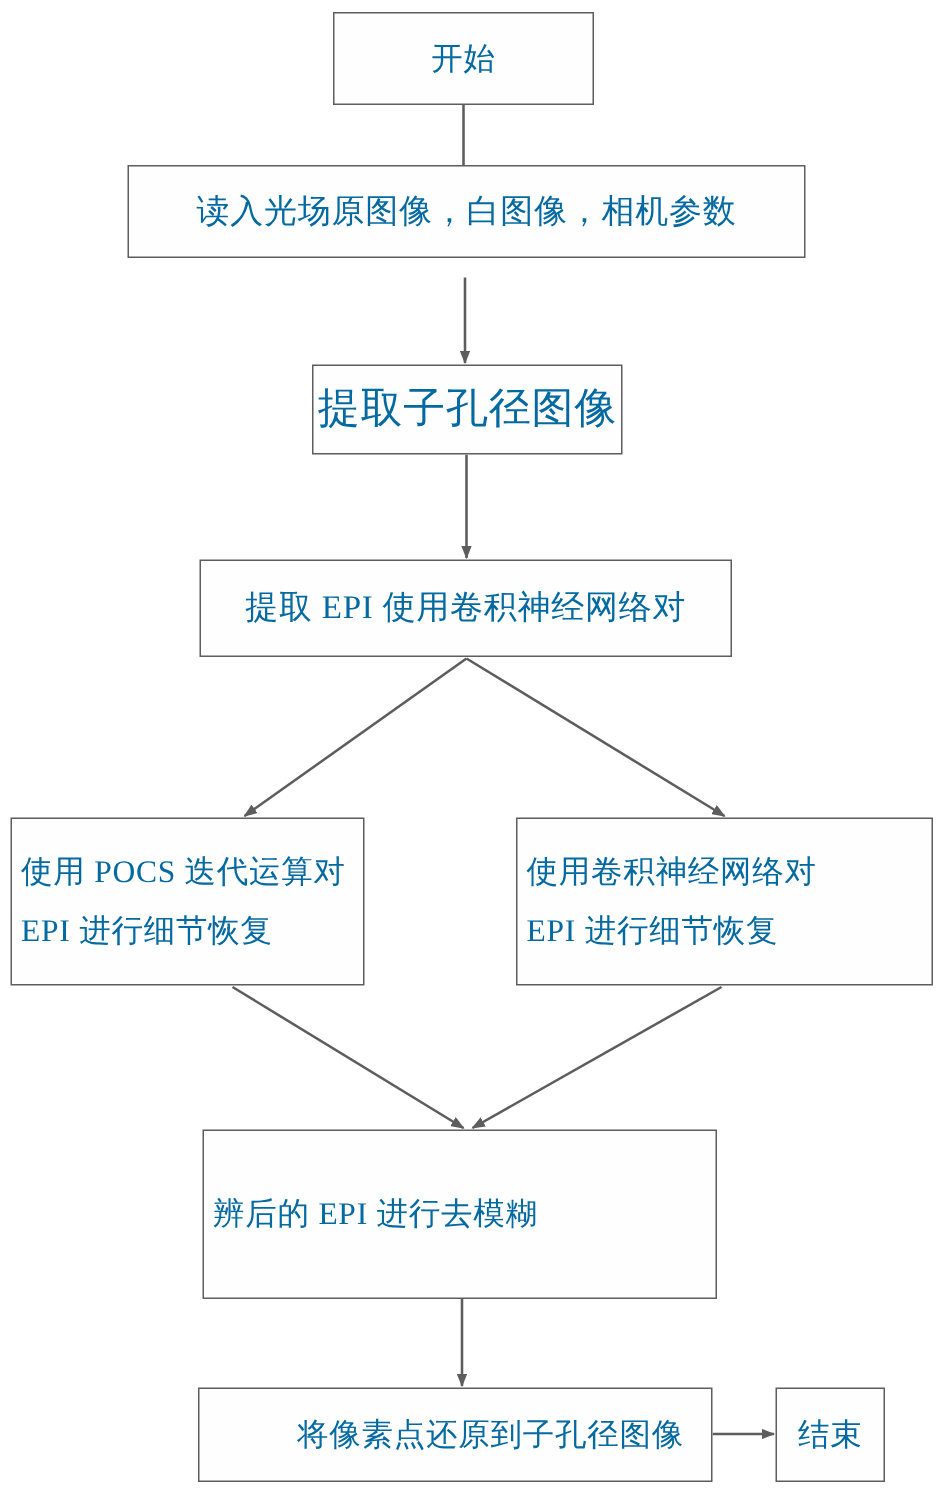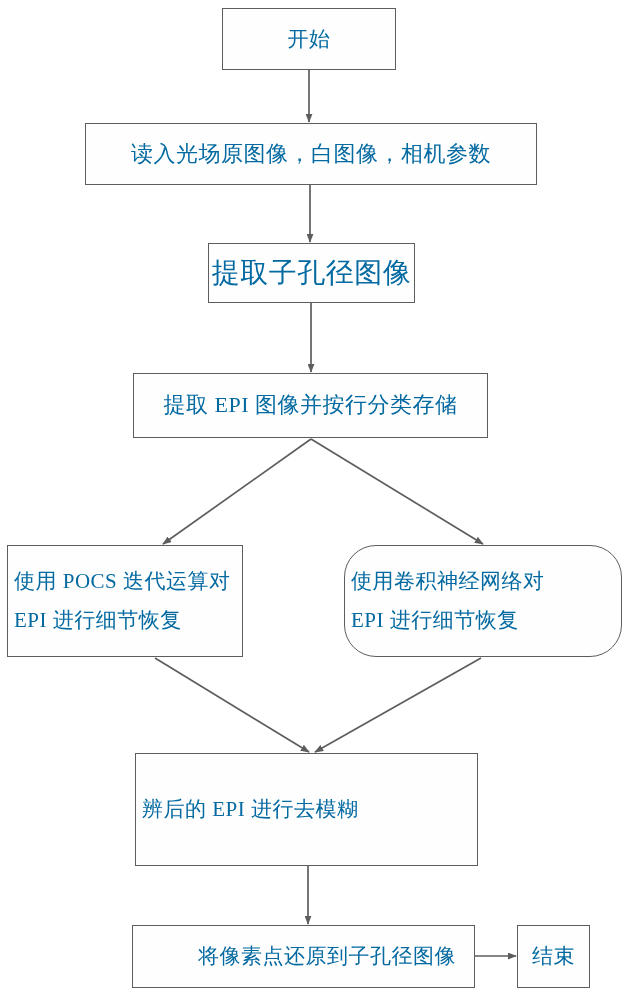--- a/index.html
+++ b/index.html
@@ -43,25 +43,25 @@
   }
   .node.two-line {
     align-items: flex-start;
     padding-left: 6px;
     text-align: left;
   }
   .node.two-line .line-text {
     text-align: left;
   }
   .n-start    { left: 222px; top: 8px;   width: 174px; height: 62px;  font-size: 21px; }
-  .n-read     { left: 85px;  top: 123px; width: 452px; height: 62px;  font-size: 22px; }
+  .n-read     { left: 85px;  top: 110px; width: 452px; height: 62px;  font-size: 22px; }
   .n-subap    { left: 208px; top: 243px; width: 207px; height: 60px;  font-size: 28px; }
   .n-epi      { left: 133px; top: 373px; width: 355px; height: 65px;  font-size: 22px; }
   .n-pocs     { left: 7px;   top: 545px; width: 236px; height: 112px; font-size: 21px; }
-  .n-cnn      { left: 344px; top: 545px; width: 278px; height: 112px; font-size: 21px; border-radius: 32px; }
+  .n-cnn      { left: 344px; top: 545px; width: 278px; height: 112px; font-size: 21px; }
   .n-deblur   { left: 135px; top: 753px; width: 343px; height: 113px; font-size: 21px; }
   .n-restore  { left: 132px; top: 925px; width: 343px; height: 63px;  font-size: 21px; padding-left: 47px; }
   .n-end      { left: 517px; top: 925px; width: 73px;  height: 63px;  font-size: 21px; }
 
   #edges {
     position: absolute;
     left: 0; top: 0;
     width: 633px;
     height: 1000px;
     z-index: 1;
@@ -104,21 +104,21 @@
 
   <div class="node n-read">
     <span class="line-text">读入光场原图像，白图像，相机参数</span>
   </div>
 
   <div class="node n-subap">
     <span class="line-text">提取子孔径图像</span>
   </div>
 
   <div class="node n-epi">
-    <span class="line-text">提取 EPI 图像并按行分类存储</span>
+    <span class="line-text">提取 EPI 使用卷积神经网络对</span>
   </div>
 
   <div class="node n-pocs two-line">
     <span class="line-text">使用 POCS 迭代运算对</span>
     <span class="line-text">EPI 进行细节恢复</span>
   </div>
 
   <div class="node n-cnn two-line">
     <span class="line-text">使用卷积神经网络对</span>
     <span class="line-text">EPI 进行细节恢复</span>

